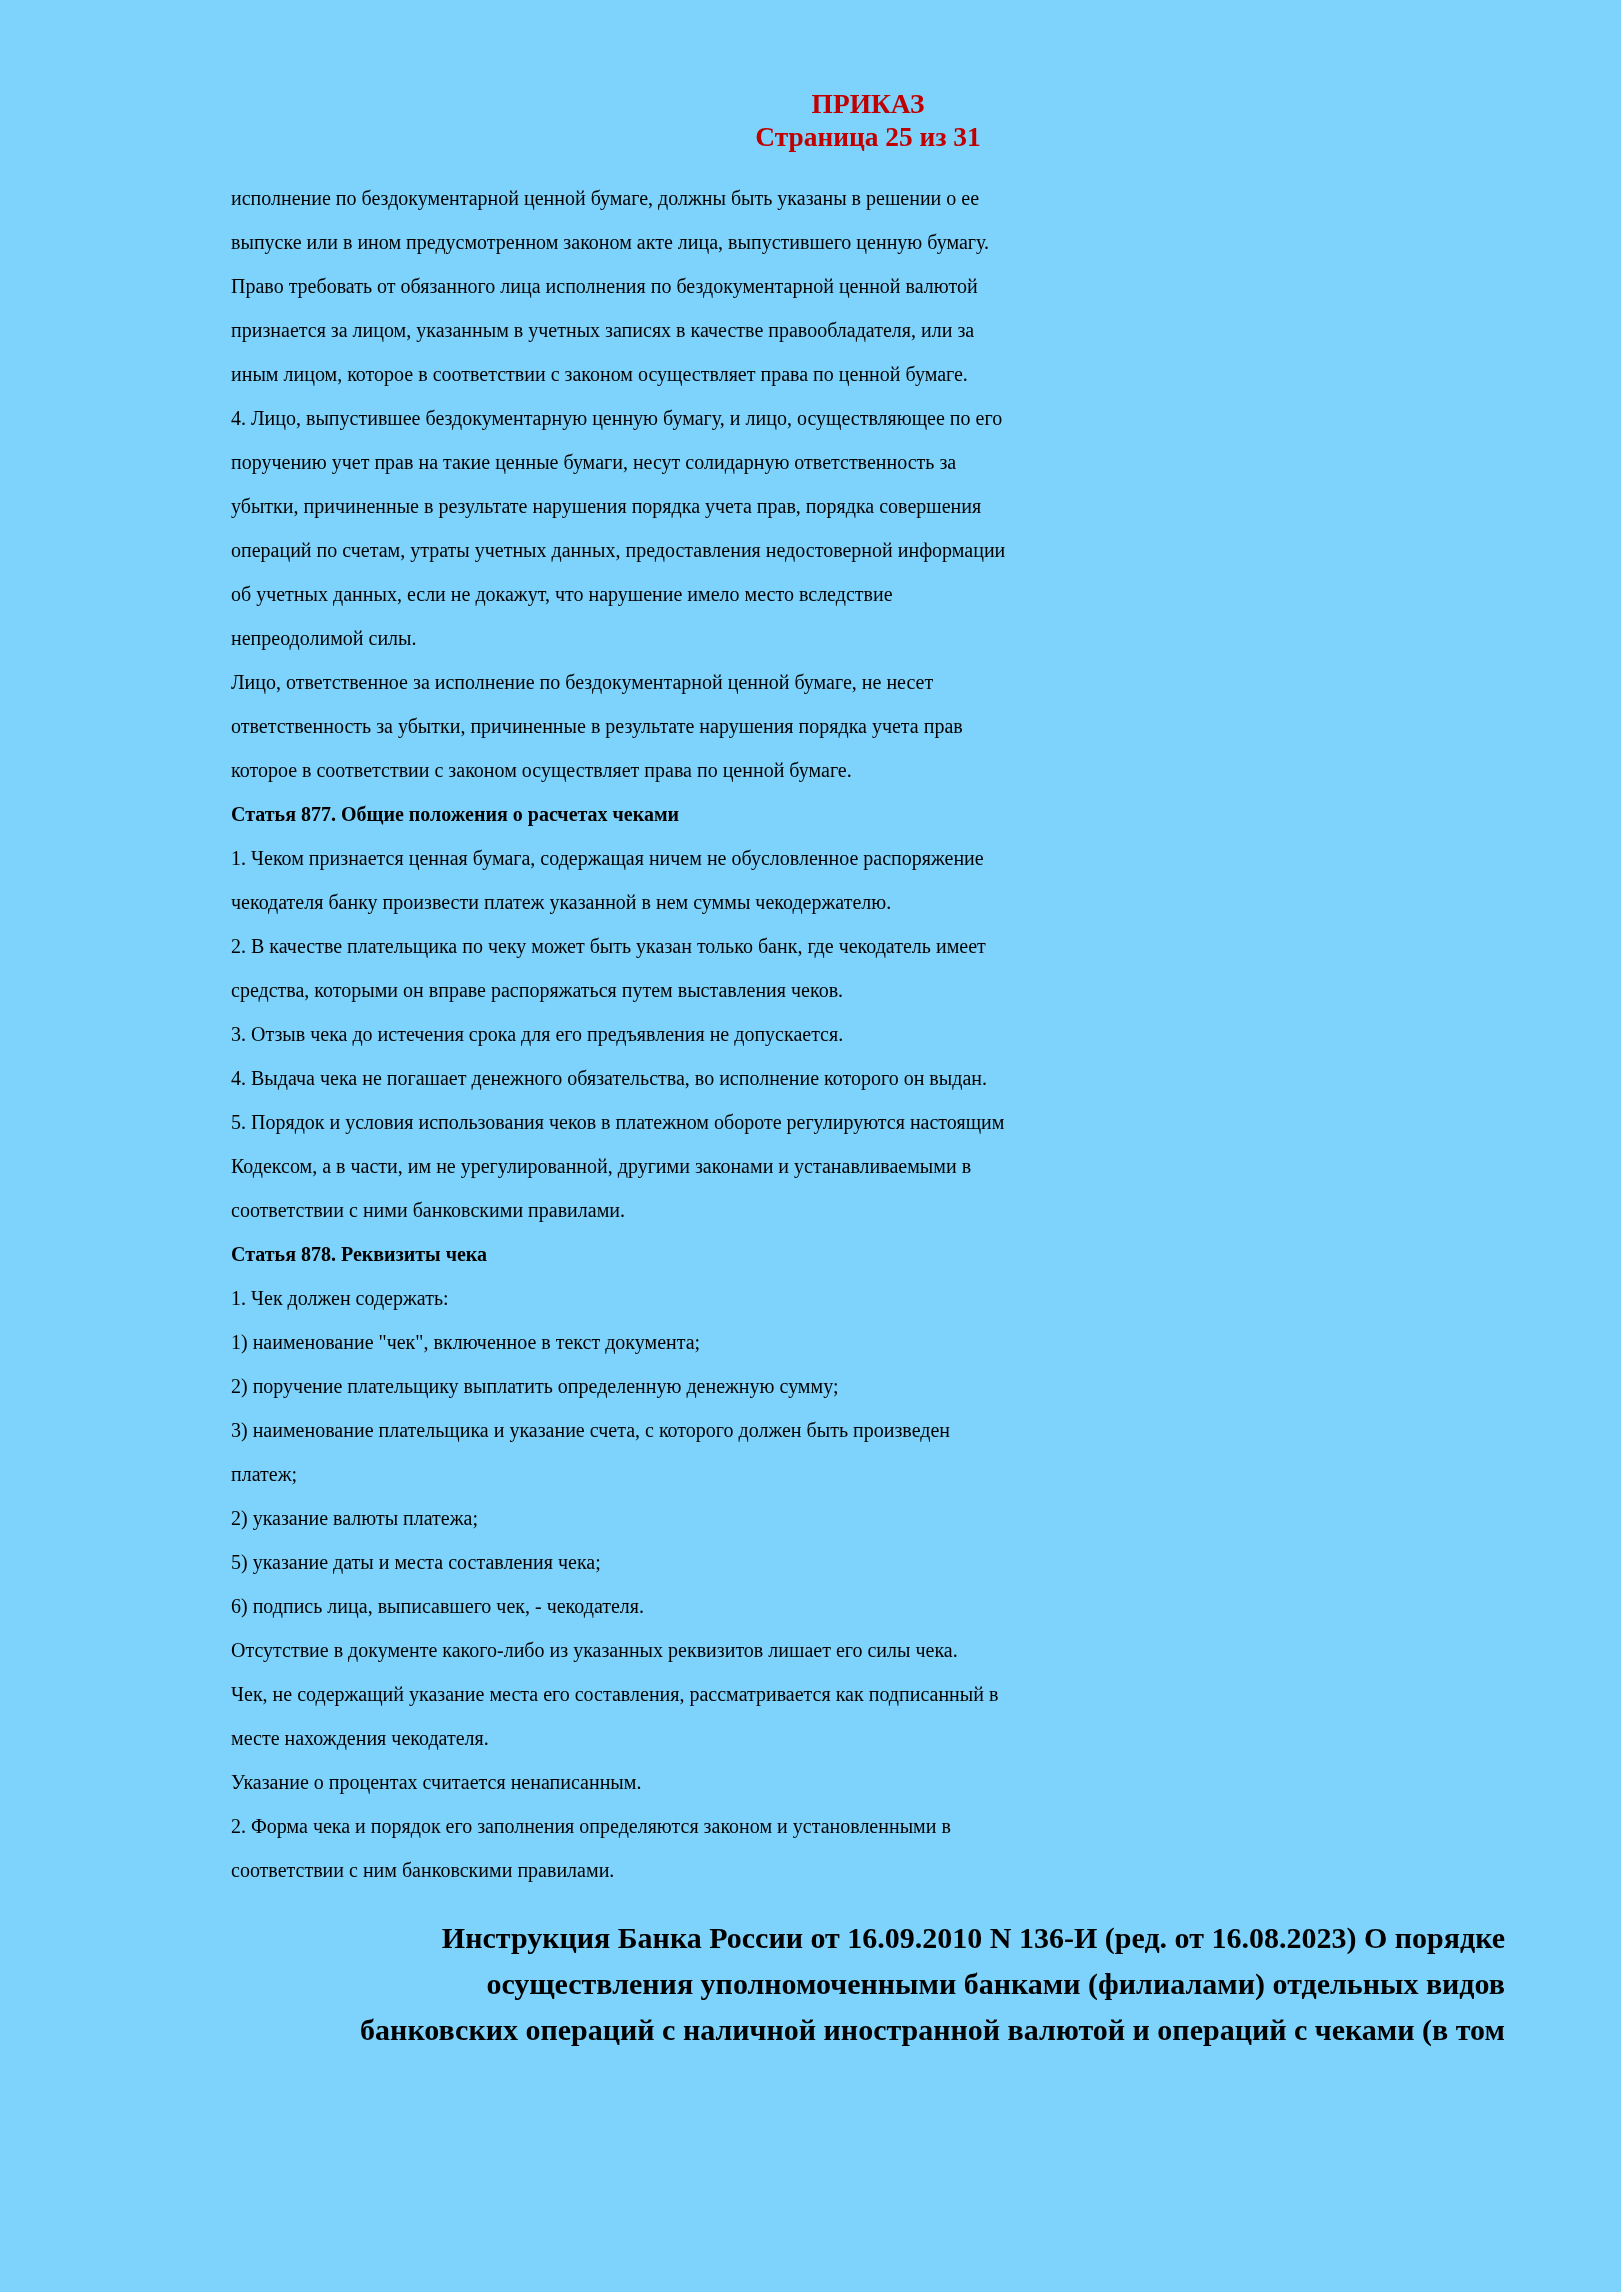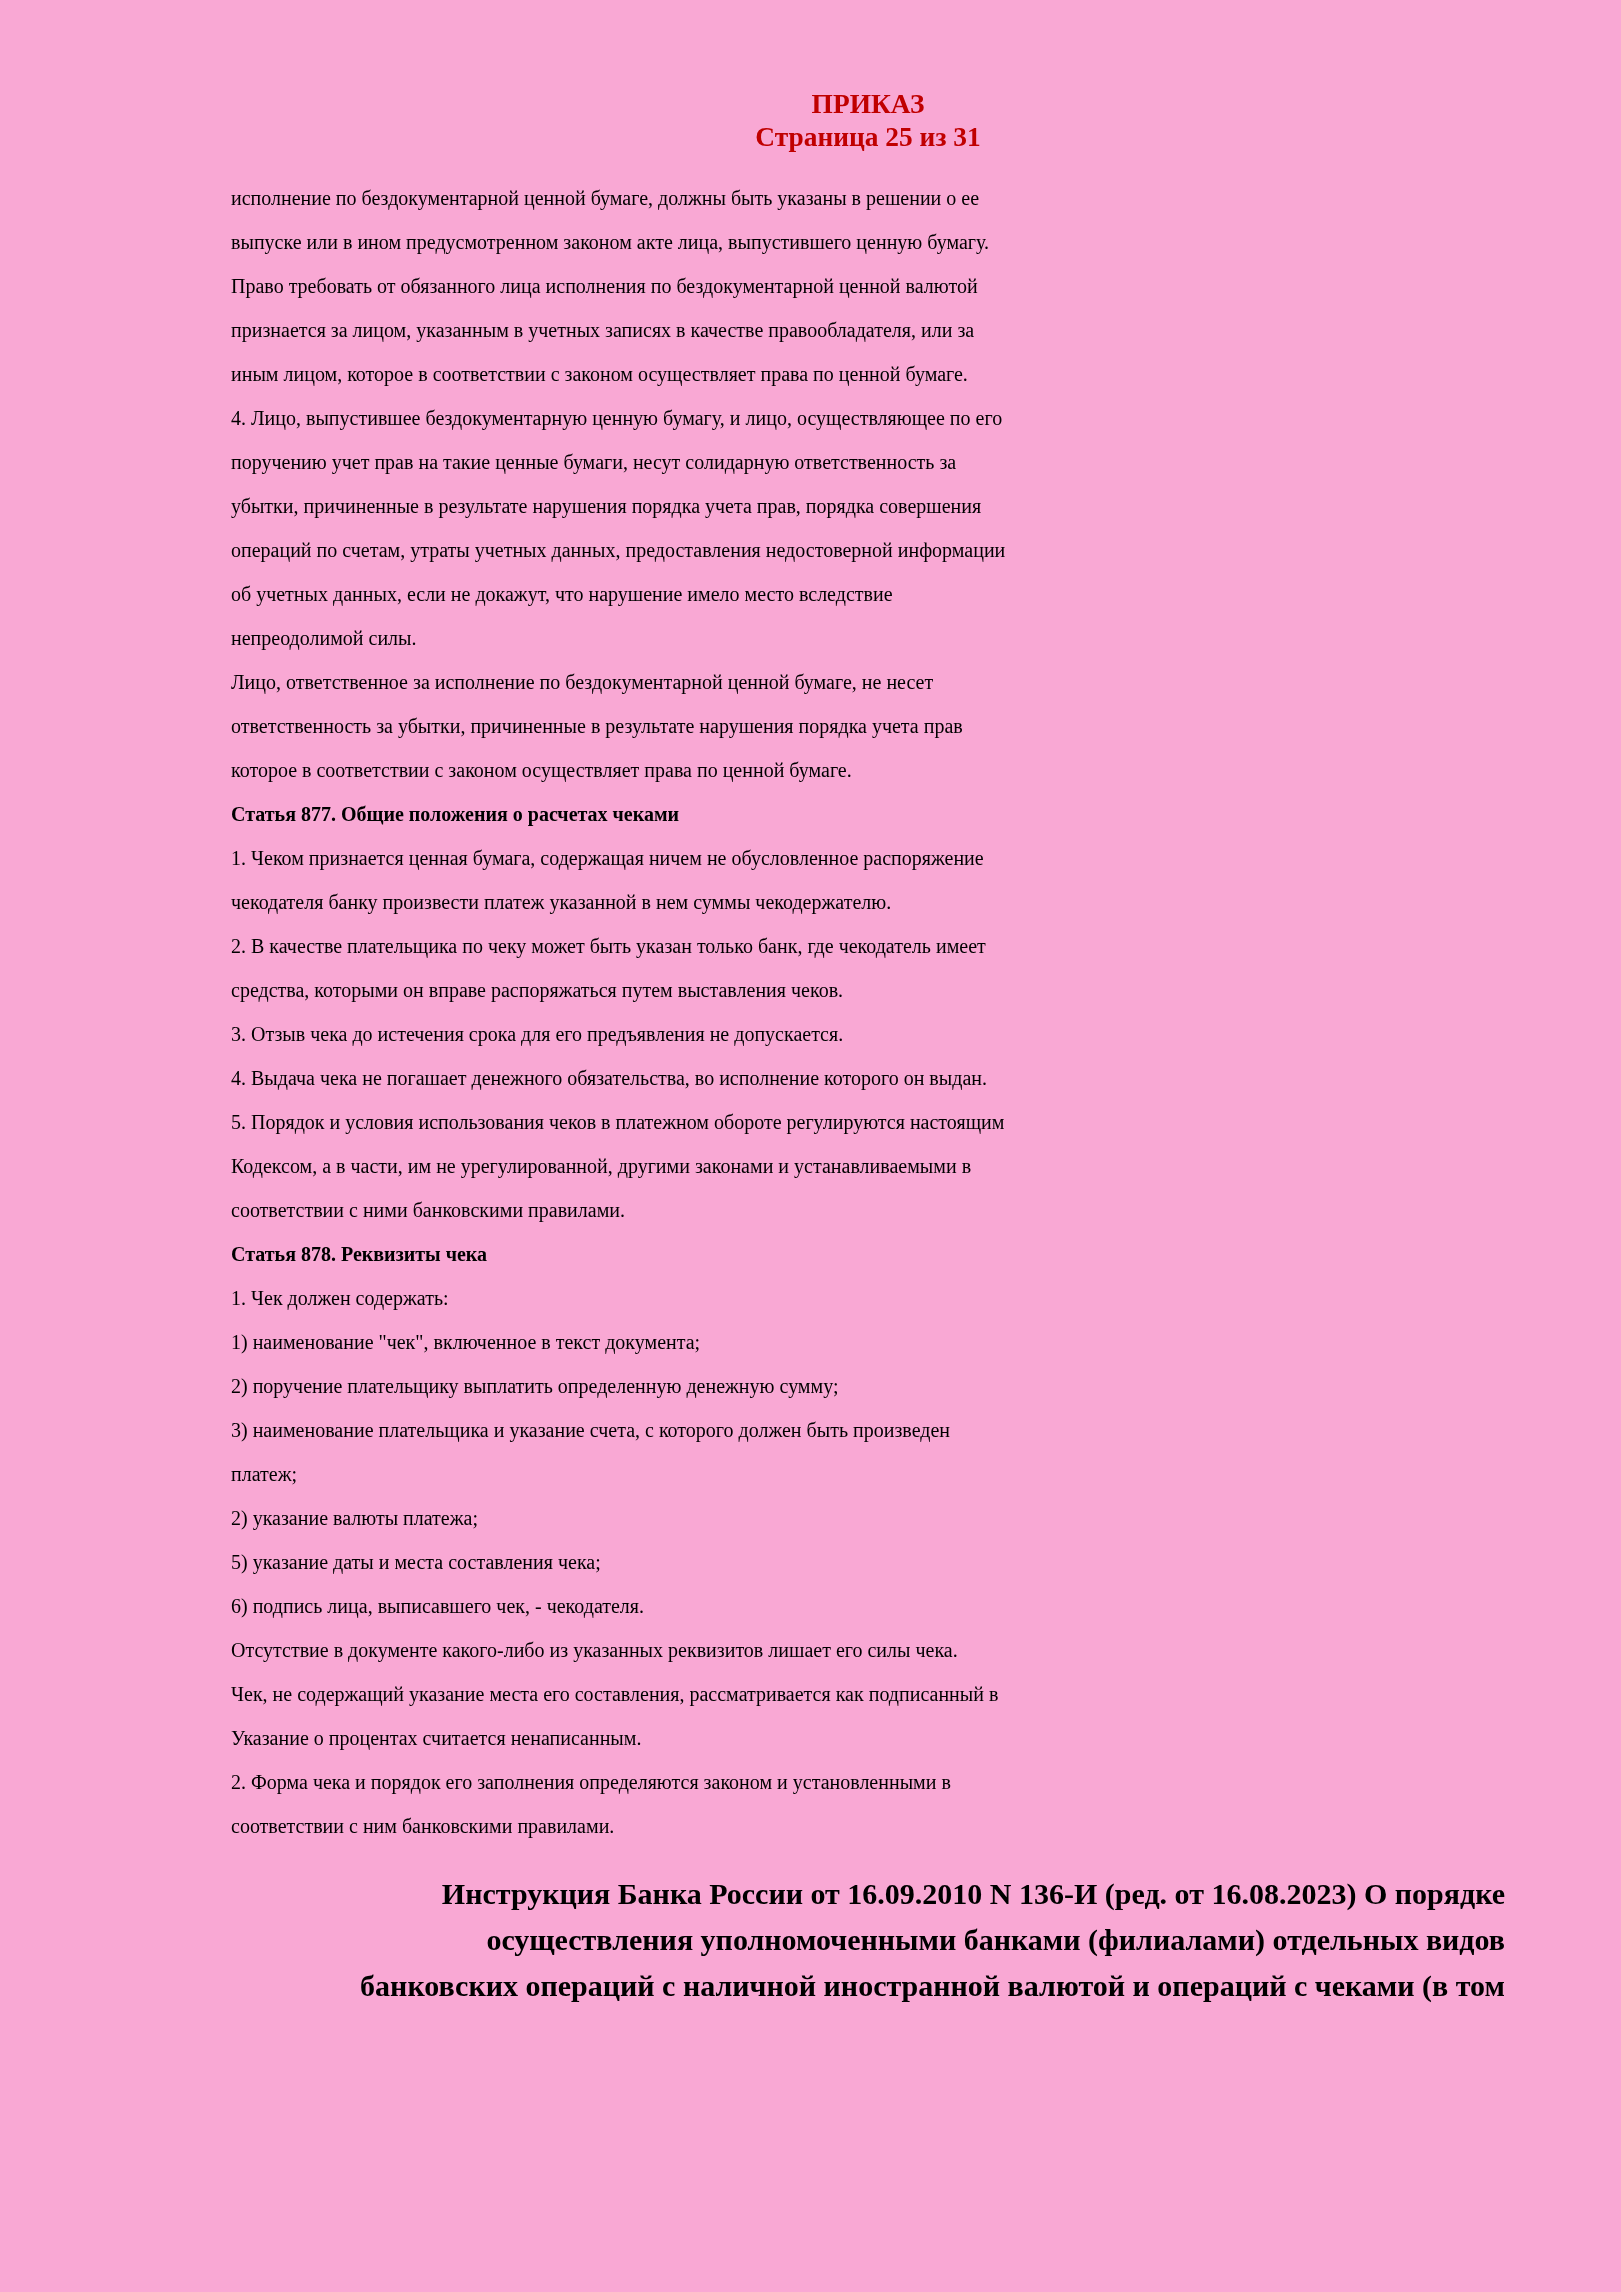--- a/index.html
+++ b/index.html
@@ -48,21 +48,21 @@
     font-weight: bold;
     text-align: right;
   }
   .closing-heading .line {
     white-space: nowrap;
   }
 </style>
 </head>
 <body>
 
-<div class="page" style="background: #f9a8d4;">
+<div class="page" style="background: #7dd3fc;">
   <div class="content">
 
     <div class="doc-header" style="color: rgb(192, 0, 0);">
       <div>ПРИКАЗ</div>
       <div>Страница 25 из 31</div>
     </div>
 
     <div class="doc-body" style="color: rgb(0, 0, 0);">
 
     <div class="line">исполнение по бездокументарной ценной бумаге, должны быть указаны в решении о ее</div>
@@ -93,20 +93,21 @@
         <div class="line">1. Чек должен содержать:</div>
         <div class="line">1) наименование "чек", включенное в текст документа;</div>
         <div class="line">2) поручение плательщику выплатить определенную денежную сумму;</div>
         <div class="line">3) наименование плательщика и указание счета, с которого должен быть произведен</div>
         <div class="line">платеж;</div>
         <div class="line">2) указание валюты платежа;</div>
         <div class="line">5) указание даты и места составления чека;</div>
         <div class="line">6) подпись лица, выписавшего чек, - чекодателя.</div>
         <div class="line">Отсутствие в документе какого-либо из указанных реквизитов лишает его силы чека.</div>
         <div class="line">Чек, не содержащий указание места его составления, рассматривается как подписанный в</div>
+        <div class="line">месте нахождения чекодателя.</div>
         <div class="line">Указание о процентах считается ненаписанным.</div>
         <div class="line">2. Форма чека и порядок его заполнения определяются законом и установленными в</div>
         <div class="line">соответствии с ним банковскими правилами.</div>
       </div>
 
     <div class="closing-heading" style="color: rgb(0, 0, 0);">
 
     <div class="line">Инструкция Банка России от 16.09.2010 N 136-И (ред. от 16.08.2023) О порядке</div>
         <div class="line">осуществления уполномоченными банками (филиалами) отдельных видов</div>
         <div class="line">банковских операций с наличной иностранной валютой и операций с чеками (в том</div>

